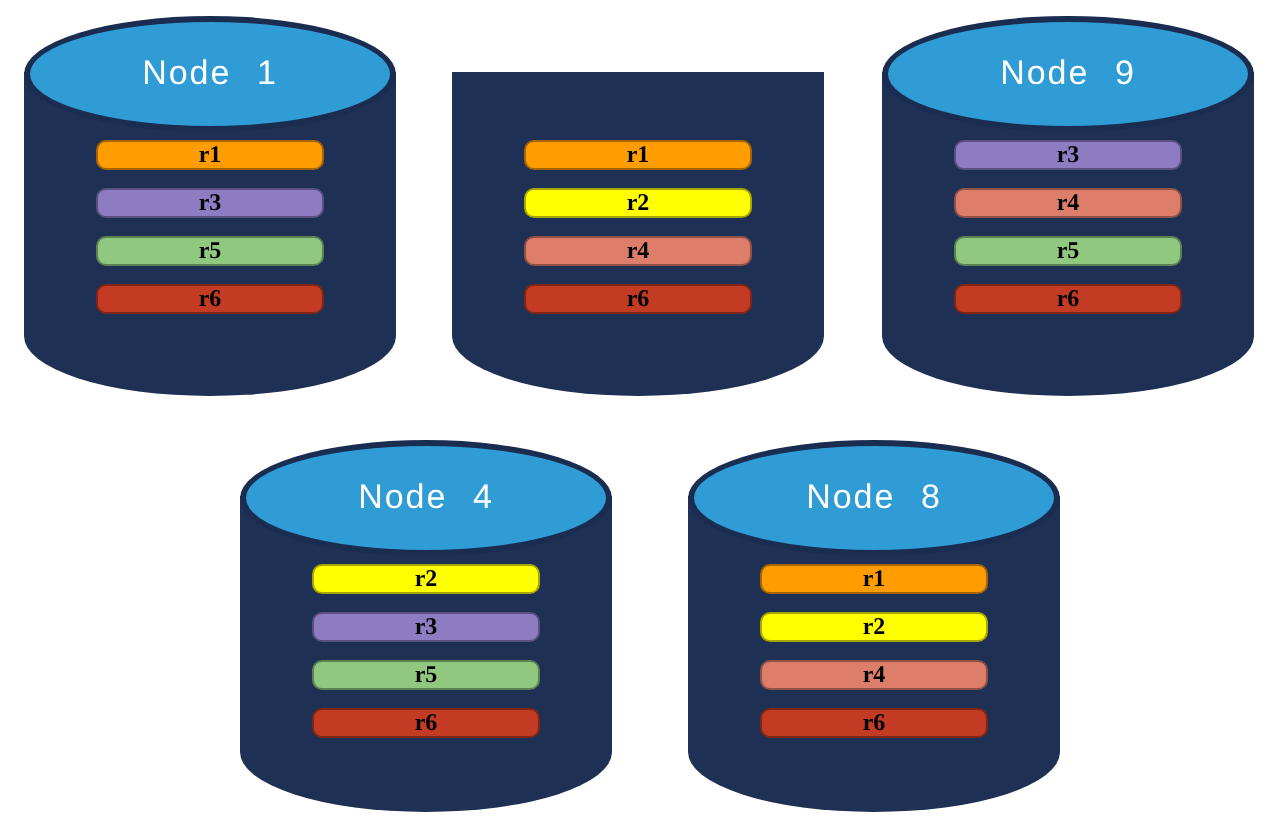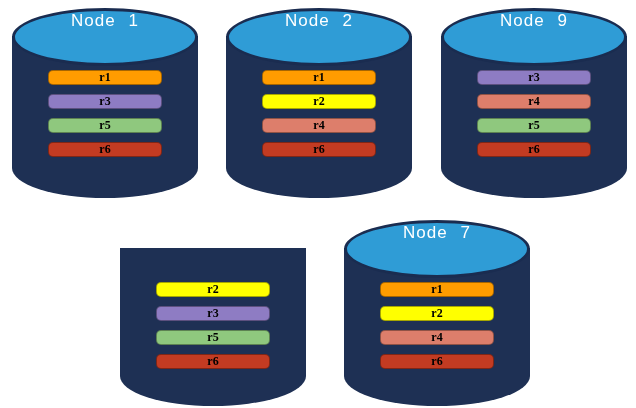--- a/index.html
+++ b/index.html
@@ -23,21 +23,21 @@
     border-radius: 0 0 50% 50% / 0 0 30px 30px;
   }
 
   .cyl-top {
     position: absolute;
     left: 0; right: 0; top: 0;
     height: 58px;
     border-radius: 50%;
     border: 3px solid;
     display: flex;
-    align-items: flex-start;
+    align-items: center;
     justify-content: center;
   }
 
   .node-title {
     color: #ffffff;
     font-size: 17px;
     letter-spacing: 1px;
     word-spacing: 7px;
     white-space: pre;
   }
@@ -77,23 +77,20 @@
     <div class="bars">
       <div class="bar" style="background: rgb(255, 156, 0);">r1</div>
       <div class="bar" style="background: rgb(142, 124, 195);">r3</div>
       <div class="bar" style="background: rgb(143, 200, 126);">r5</div>
       <div class="bar" style="background: rgb(195, 59, 34);">r6</div>
     </div>
   </div>
 
   <div class="node" style="left:226px; top:8px;">
     <div class="cyl-body" style="background: rgb(30, 48, 84);"></div>
-    <div class="cyl-top" style="background: rgb(47, 156, 214); border-color: rgb(26, 44, 80);">
-      <span class="node-title">Node 2</span>
-    </div>
     <div class="bars">
       <div class="bar" style="background: rgb(255, 156, 0);">r1</div>
       <div class="bar" style="background: rgb(255, 255, 0);">r2</div>
       <div class="bar" style="background: rgb(221, 126, 107);">r4</div>
       <div class="bar" style="background: rgb(195, 59, 34);">r6</div>
     </div>
   </div>
 
   <div class="node" style="left:441px; top:8px;">
     <div class="cyl-body" style="background: rgb(30, 48, 84);"></div>
@@ -103,32 +100,35 @@
     <div class="bars">
       <div class="bar" style="background: rgb(142, 124, 195);">r3</div>
       <div class="bar" style="background: rgb(221, 126, 107);">r4</div>
       <div class="bar" style="background: rgb(143, 200, 126);">r5</div>
       <div class="bar" style="background: rgb(195, 59, 34);">r6</div>
     </div>
   </div>
 
   <div class="node" style="left:120px; top:220px; height:186px;">
     <div class="cyl-body" style="background: rgb(30, 48, 84);"></div>
+    <div class="cyl-top" style="background: rgb(47, 156, 214); border-color: rgb(26, 44, 80);">
+      <span class="node-title">Node 4</span>
+    </div>
     <div class="bars">
       <div class="bar" style="background: rgb(255, 255, 0);">r2</div>
       <div class="bar" style="background: rgb(142, 124, 195);">r3</div>
       <div class="bar" style="background: rgb(143, 200, 126);">r5</div>
       <div class="bar" style="background: rgb(195, 59, 34);">r6</div>
     </div>
   </div>
 
   <div class="node" style="left:344px; top:220px; height:186px;">
     <div class="cyl-body" style="background: rgb(30, 48, 84);"></div>
     <div class="cyl-top" style="background: rgb(47, 156, 214); border-color: rgb(26, 44, 80);">
-      <span class="node-title">Node 7</span>
+      <span class="node-title">Node 8</span>
     </div>
     <div class="bars">
       <div class="bar" style="background: rgb(255, 156, 0);">r1</div>
       <div class="bar" style="background: rgb(255, 255, 0);">r2</div>
       <div class="bar" style="background: rgb(221, 126, 107);">r4</div>
       <div class="bar" style="background: rgb(195, 59, 34);">r6</div>
     </div>
   </div>
 
 </div>

